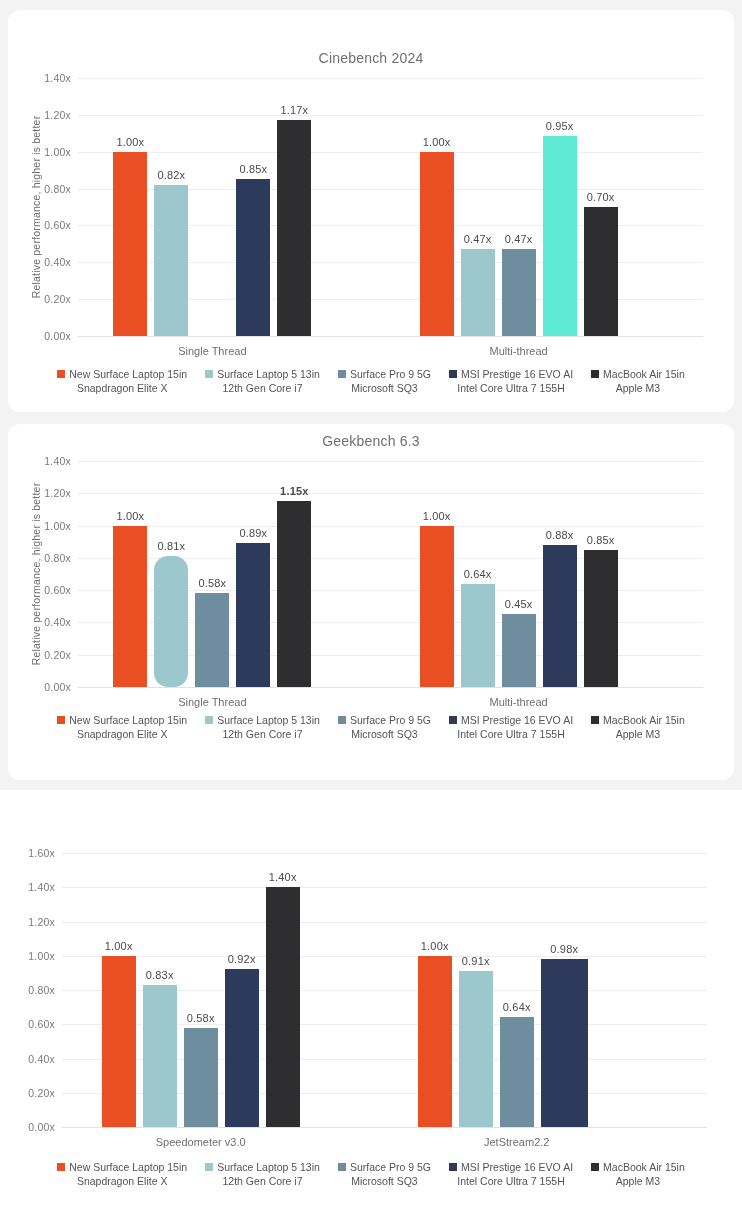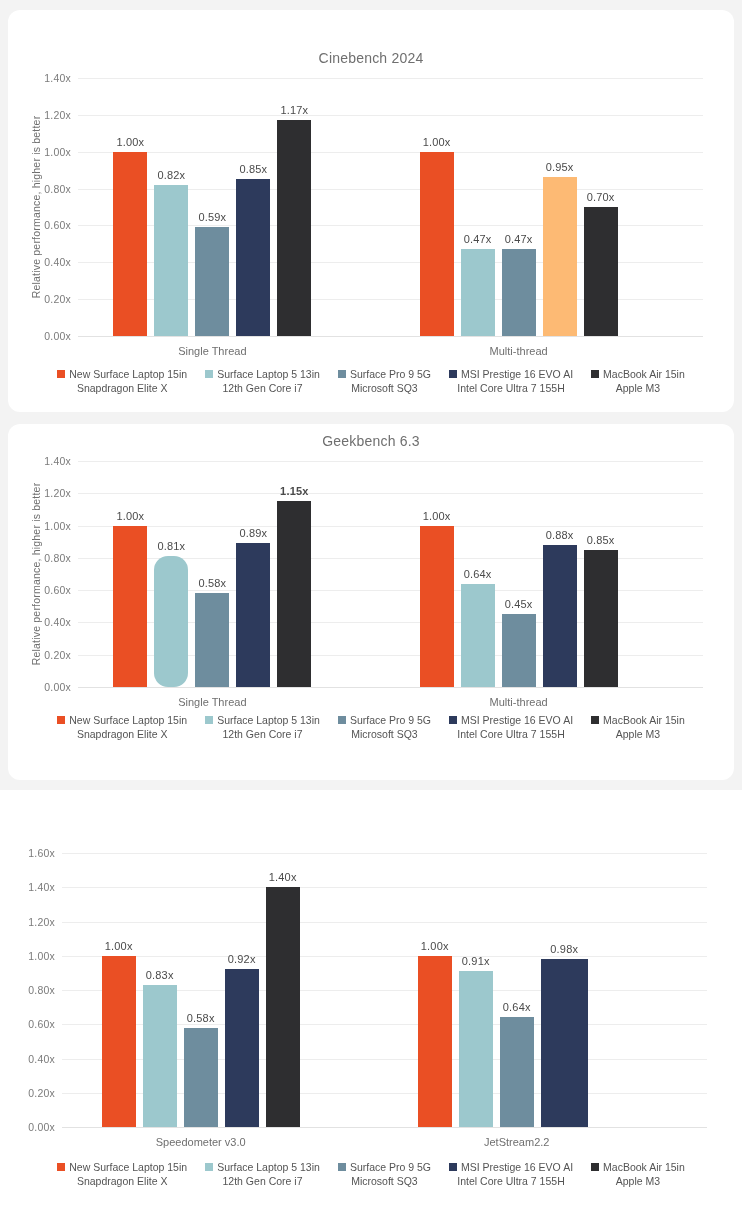--- a/index.html
+++ b/index.html
@@ -156,42 +156,39 @@
           <span class="ytick">1.40x</span>
         </div>
         <div class="ylabel" style="left: -48px; top: 258px; width: 258px; text-align: center;">Relative performance, higher is better</div>
         <div class="group" style="left: 35.375px; width: 198px;">
           <div class="bar" style="left: 0px; width: 34px; height: 184.286px; background: rgb(234, 79, 36);">
             <span class="bar-value">1.00x</span>
           </div>
           <div class="bar" style="left: 41px; width: 34px; height: 151.114px; background: rgb(156, 200, 205);">
             <span class="bar-value">0.82x</span>
           </div>
-          <div class="bar" style="left: 82px; width: 34px; height: 108.729px; background: rgb(110, 141, 158);">
-            <span class="bar-value">0.59x</span>
-          </div>
           <div class="bar" style="left: 123px; width: 34px; height: 156.643px; background: rgb(45, 58, 92);">
             <span class="bar-value">0.85x</span>
           </div>
           <div class="bar" style="left: 164px; width: 34px; height: 215.614px; background: rgb(46, 46, 48);">
             <span class="bar-value">1.17x</span>
           </div>
           <div class="group-label">Single Thread</div>
         </div>
         <div class="group" style="left: 341.625px; width: 198px;">
           <div class="bar" style="left: 0px; width: 34px; height: 184.286px; background: rgb(234, 79, 36);">
             <span class="bar-value">1.00x</span>
           </div>
           <div class="bar" style="left: 41px; width: 34px; height: 86.6143px; background: rgb(156, 200, 205);">
             <span class="bar-value">0.47x</span>
           </div>
           <div class="bar" style="left: 82px; width: 34px; height: 86.6143px; background: rgb(110, 141, 158);">
             <span class="bar-value">0.47x</span>
           </div>
-          <div class="bar" style="left: 123px; width: 34px; height: 159px; background: #fdba74;">
+          <div class="bar" style="left: 123px; width: 34px; height: 200px; background: #5eead4;">
             <span class="bar-value">0.95x</span>
           </div>
           <div class="bar" style="left: 164px; width: 34px; height: 129px; background: rgb(46, 46, 48);">
             <span class="bar-value">0.70x</span>
           </div>
           <div class="group-label">Multi-thread</div>
         </div>
       </div>
     <div class="legend" style="top:357px;">
         <div class="legend-item">

